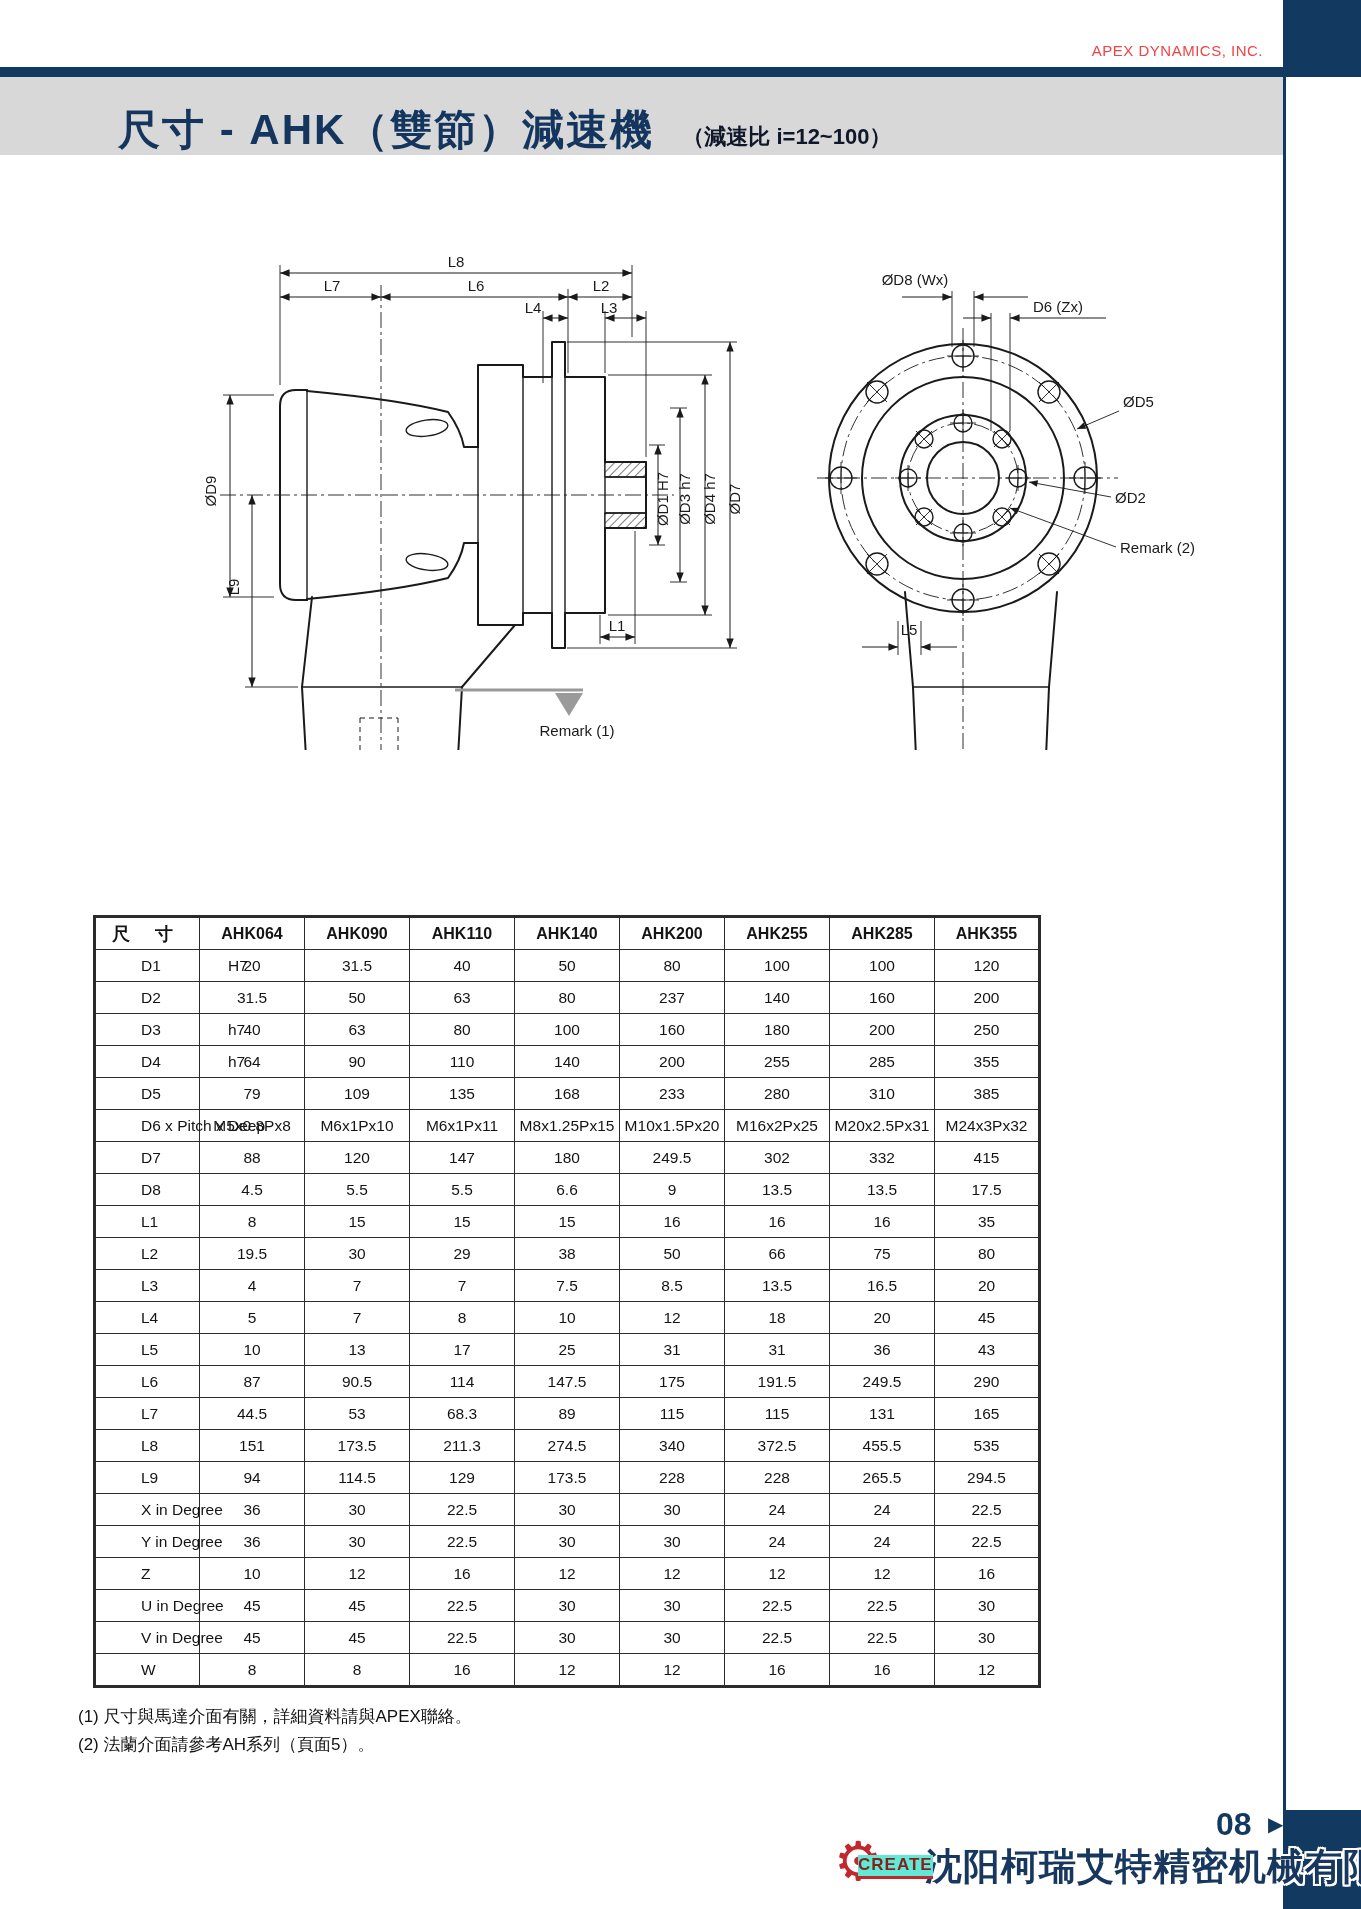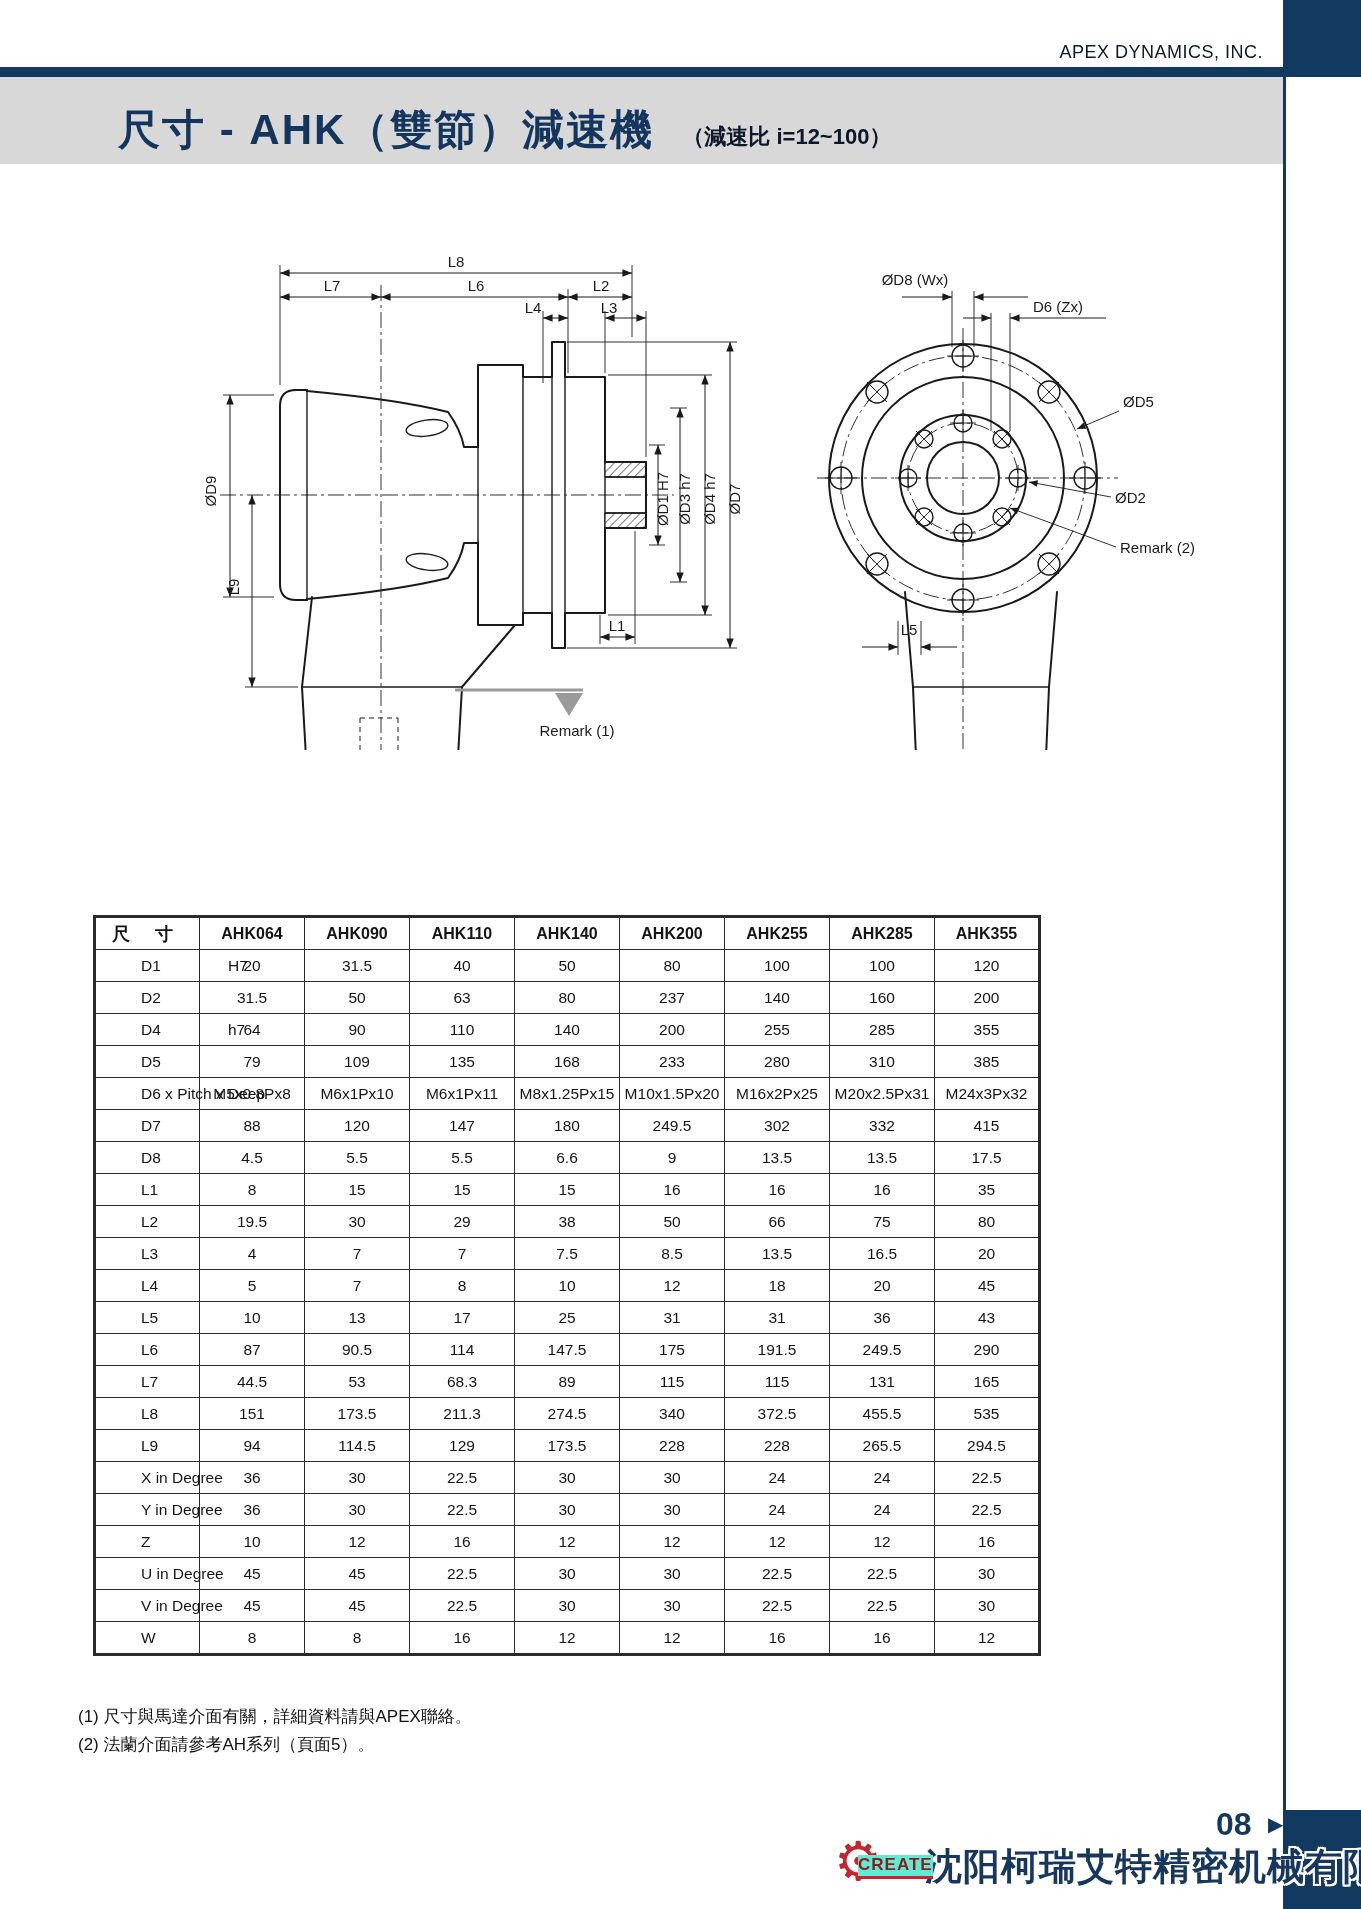--- a/index.html
+++ b/index.html
@@ -1,23 +1,23 @@
 <!DOCTYPE html>
 <html><head>
 <meta charset="utf-8">
 <style>
   html,body{margin:0;padding:0;background:#fff;}
   .page{position:relative;width:1361px;height:1909px;background:#ffffff;overflow:hidden;
         font-family:"Liberation Sans","DejaVu Sans",sans-serif;color:#111;}
   
-  .company-en{position:absolute;top:42px;right:98px;font-size:18px;letter-spacing:.5px;color:#0f172a;}
+  .company-en{position:absolute;top:42px;right:98px;font-size:15px;letter-spacing:.5px;color:#ef4444;}
   .navy-band{position:absolute;left:0;top:67px;width:1286px;height:10px;background:#12395f;}
   .navy-top-block{position:absolute;left:1283px;top:0;width:78px;height:77px;background:#12395f;}
   .navy-vline{position:absolute;left:1283px;top:0;width:3px;height:1909px;background:#12395f;}
-  .banner{position:absolute;left:0;top:77px;width:1283px;height:87px;background:#d8d8d8;
+  .banner{position:absolute;left:0;top:77px;width:1283px;height:78px;background:#d8d8d8;
           display:flex;align-items:baseline;padding-left:118px;box-sizing:border-box;}
   .banner .ttl{font-size:42px;font-weight:bold;color:#14365e;letter-spacing:2px;line-height:105px;}
   .banner .sub{font-size:22px;font-weight:bold;color:#0f172a;margin-left:28px;}
   
   .drawing{position:absolute;left:60px;top:185px;width:1220px;height:565px;}
   .ol{fill:none;stroke:#1a1a1a;stroke-width:2;stroke-linejoin:round;stroke-linecap:round;}
   .ol2{fill:none;stroke:#1a1a1a;stroke-width:1.4;}
   .thin{fill:none;stroke:#1a1a1a;stroke-width:0.9;}
   .dim{fill:none;stroke:#1a1a1a;stroke-width:1;}
   .cl{fill:none;stroke:#1a1a1a;stroke-width:0.9;stroke-dasharray:16 4 3 4;}
@@ -262,20 +262,34 @@
           <td>50</td>
           <td>63</td>
           <td>80</td>
           <td>237</td>
           <td>140</td>
           <td>160</td>
           <td>200</td>
         </tr>
         <tr>
           <td class="c0">
+            <span class="code">D3</span>
+            <span class="tol">h7</span>
+          </td>
+          <td>40</td>
+          <td>63</td>
+          <td>80</td>
+          <td>100</td>
+          <td>160</td>
+          <td>180</td>
+          <td>200</td>
+          <td>250</td>
+        </tr>
+        <tr>
+          <td class="c0">
             <span class="code">D4</span>
             <span class="tol">h7</span>
           </td>
           <td>64</td>
           <td>90</td>
           <td>110</td>
           <td>140</td>
           <td>200</td>
           <td>255</td>
           <td>285</td>

